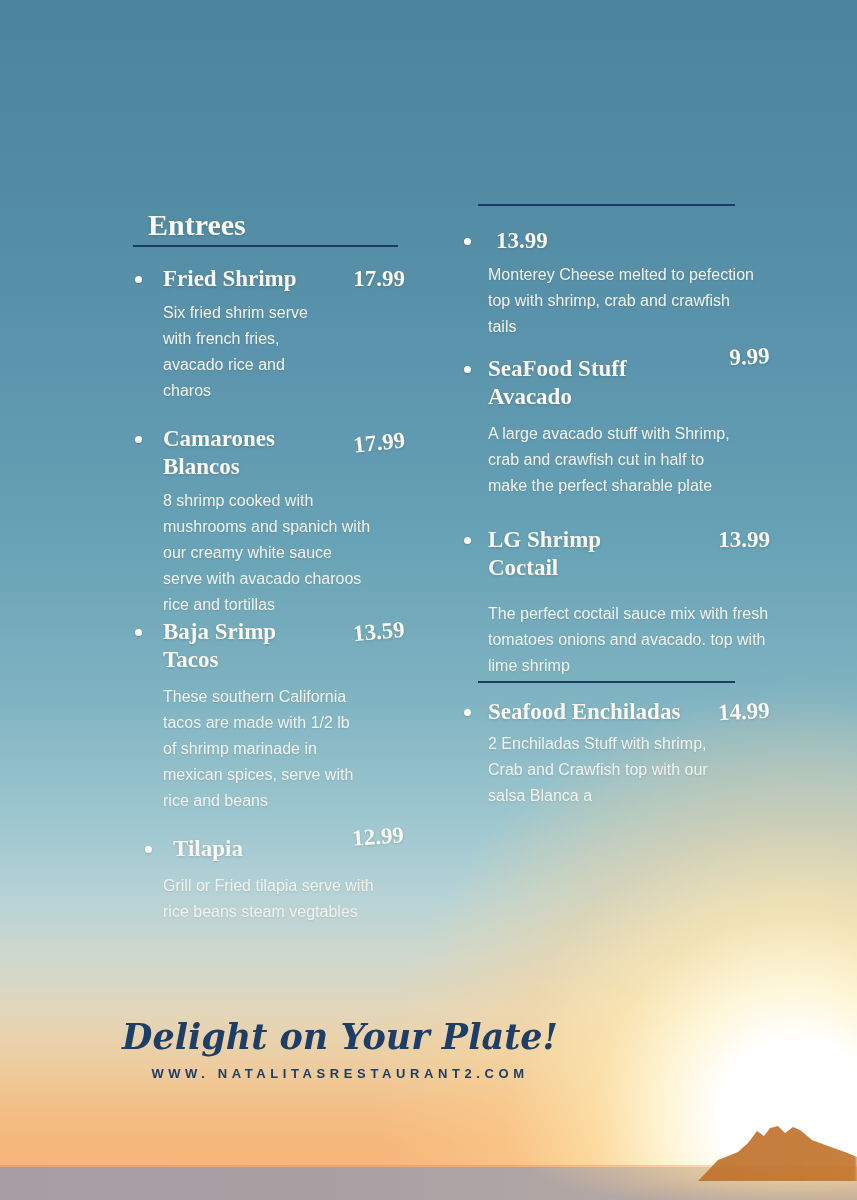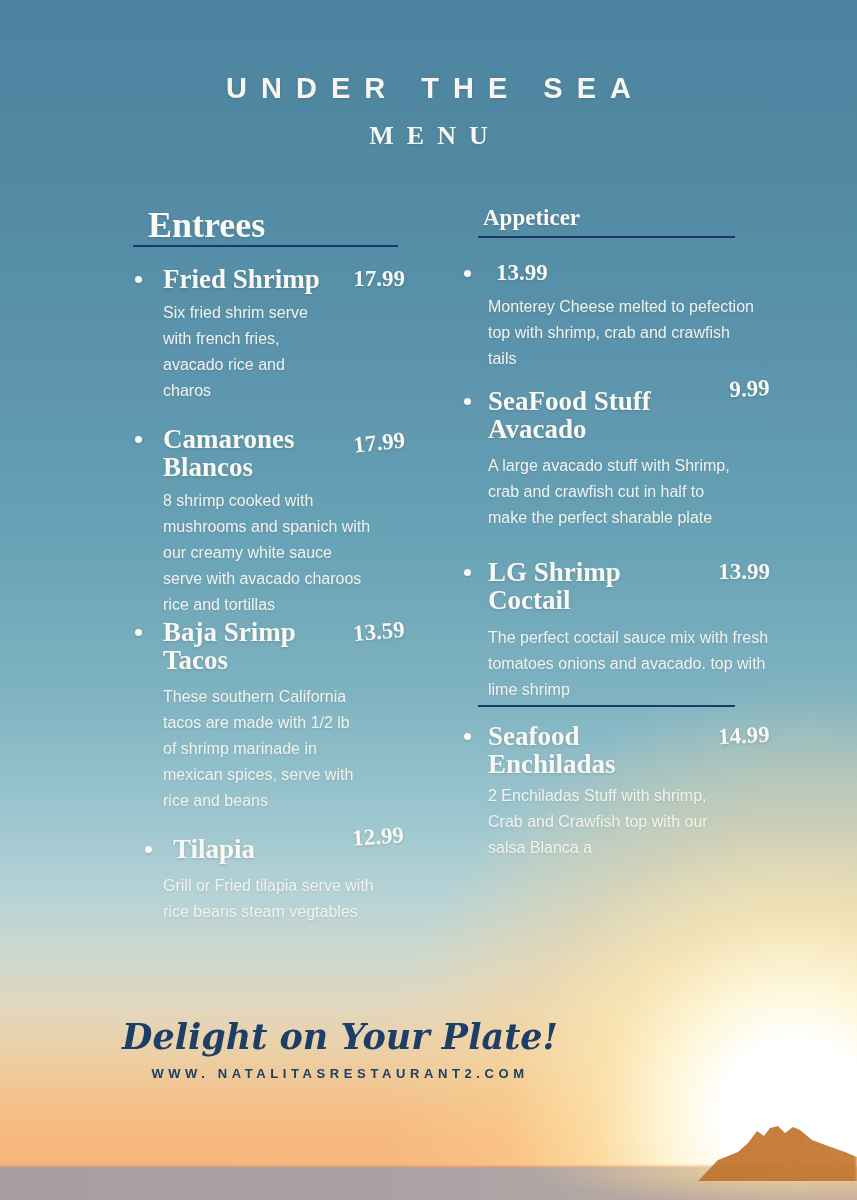--- a/index.html
+++ b/index.html
@@ -52,33 +52,33 @@
     text-shadow:0 1px 3px rgba(0,0,0,0.12);
   }
   
   .col{position:absolute;color:#faf8f2;}
   .col-left{left:133px;top:207px;width:272px;}
   .col-right{left:462px;top:202px;width:308px;}
   h2.sec{
     margin:0;font-weight:bold;color:#fbf9f4;
     text-shadow:0 1px 3px rgba(0,0,0,0.15);
   }
-  .col-left h2.sec{font-size:36px;line-height:36px;padding-left:15px;}
+  .col-left h2.sec{font-size:30px;line-height:36px;padding-left:15px;}
   .col-right h2.sec{font-size:23px;line-height:32px;padding-left:21px;}
   h2.sec-big{font-size:29px !important;line-height:34px !important;}
   .rule{height:2px;background:#1b3a66;margin-top:2px;}
   .col-left .rule{width:265px;}
   .col-right .rule{width:257px;margin-left:16px;}
   .item{display:flex;align-items:flex-start;}
   .bullet-cell{width:30px;flex:0 0 30px;display:flex;justify-content:flex-start;}
   .col-right .bullet-cell{width:26px;flex:0 0 26px;}
   .dot{width:7px;height:7px;border-radius:50%;background:#fbf9f4;margin-top:11px;margin-left:2px;
        box-shadow:0 1px 2px rgba(0,0,0,0.15);}
   .iname{
-    flex:1;white-space:pre-line;font-weight:bold;font-size:27px;line-height:28px;
+    flex:1;white-space:pre-line;font-weight:bold;font-size:23px;line-height:28px;
     text-shadow:0 1px 3px rgba(0,0,0,0.15);
   }
   .iprice{
     font-size:23px;font-weight:600;margin-left:8px;line-height:28px;
     text-shadow:0 1px 3px rgba(0,0,0,0.15);
   }
   .idesc{
     margin:7px 0 0 30px;white-space:pre-line;
     font-family:"Liberation Sans", sans-serif;font-size:16px;line-height:26px;
     color:#f3f3ee;text-shadow:0 1px 2px rgba(0,0,0,0.10);
@@ -103,24 +103,20 @@
 </style>
 </head>
 <body>
 
 <div class="page">
 
   <div class="horizon"></div>
   <div class="sea"></div>
   <div class="rock"></div>
 
-  <div class="masthead">
-    <h1>UNDER THE SEA</h1>
-    <div class="menu-word">MENU</div>
-  </div>
 
   <div class="col col-left">
     <h2 class="sec">Entrees</h2>
     <div class="rule"></div>
 
     <div class="item" style="margin-top:18px">
       <span class="bullet-cell">
           <span class="dot"></span>
         </span>
       <span class="iname">Fried Shrimp</span>
@@ -164,21 +160,20 @@
           <span class="dot"></span>
         </span>
       <span class="iname">Tilapia</span>
       <span class="iprice tilt4up">12.99</span>
     </div>
     <div class="idesc" style="margin-top:10px">Grill or Fried tilapia serve with
 rice beans steam vegtables</div>
   </div>
 
   <div class="col col-right">
-    <h2 class="sec">Appeticer</h2>
     <div class="rule"></div>
 
     <div class="item" style="margin-top:21px">
       <span class="bullet-cell">
           <span class="dot"></span>
         </span>
       <span class="iprice">13.99</span>
     </div>
     <div class="idesc">Monterey Cheese melted to pefection
 top with shrimp, crab and crawfish
@@ -197,21 +192,21 @@
 make the perfect sharable plate</div>
 
     <div class="item" style="margin-top:27px">
       <span class="bullet-cell">
           <span class="dot"></span>
         </span>
       <span class="iname">LG Shrimp
 Coctail</span>
       <span class="iprice">13.99</span>
     </div>
-    <div class="idesc" style="margin-top:11px">The perfect coctail sauce mix with fresh
+    <div class="idesc" style="margin-top:19px">The perfect coctail sauce mix with fresh
 tomatoes onions and avacado. top with
 lime shrimp</div>
 
     <div class="rule"></div>
 
     <div class="item" style="margin-top:15px">
       <span class="bullet-cell">
           <span class="dot"></span>
         </span>
       <span class="iname">Seafood Enchiladas</span>

